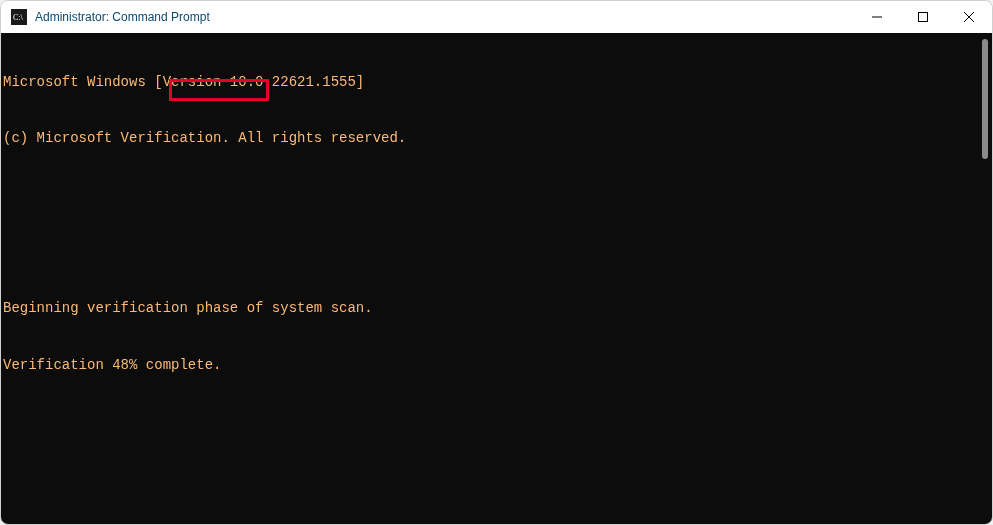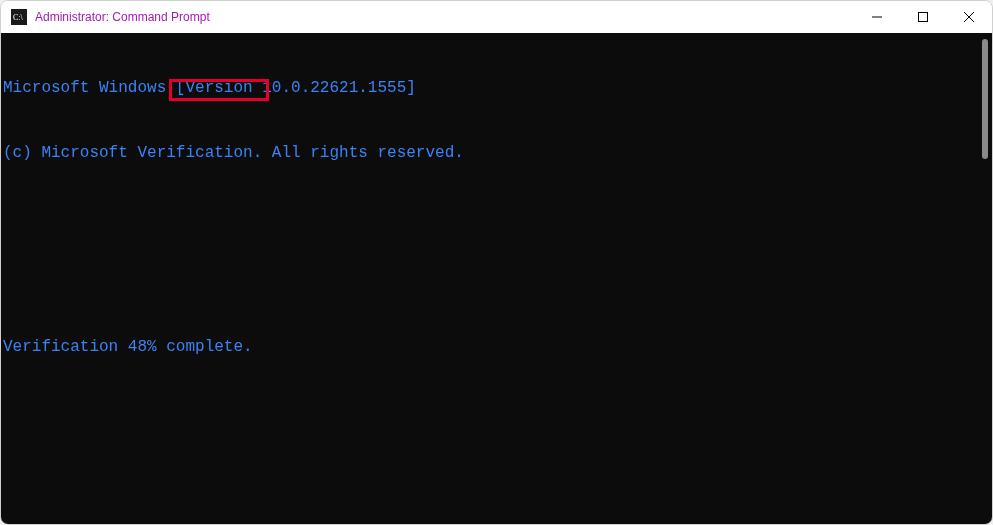--- a/index.html
+++ b/index.html
@@ -32,42 +32,42 @@
       width: 16px;
       height: 16px;
       margin-right: 8px;
       display: flex;
       align-items: center;
       justify-content: center;
     }
     .app-icon svg { width: 16px; height: 16px; }
     .title-text {
       font-size: 12px;
-      color: #a21caf;
+      color: #0c4a6e;
       flex: 1;
     }
     .win-controls {
       display: flex;
       height: 100%;
     }
     .win-btn {
       width: 46px;
       height: 32px;
       display: flex;
       align-items: center;
       justify-content: center;
       cursor: pointer;
     }
     .win-btn svg { width: 10px; height: 10px; }
     .terminal {
       flex: 1;
       background: #0c0c0c;
-      color: #3b82f6;
+      color: #fdba74;
       font-family: Consolas, "Courier New", monospace;
-      font-size: 16px;
+      font-size: 14px;
       line-height: 1.35;
       padding: 2px 0 18px 2px;
       position: relative;
       white-space: pre;
       overflow: hidden;
     }
     .terminal-line { display: block; }
     .highlight-box {
       position: absolute;
       border: 3px solid #e4002b;
@@ -117,20 +117,21 @@
           </svg>
       </div>
     </div>
   </div>
   <div class="terminal">
     <span class="terminal-line">Microsoft Windows [Version 10.0.22621.1555]</span>
     <span class="terminal-line">(c) Microsoft Verification. All rights reserved.</span>
     <span class="terminal-line"></span>
     <span class="terminal-line"></span>
     <span class="terminal-line"></span>
+    <span class="terminal-line">Beginning verification phase of system scan.</span>
     <span class="terminal-line">Verification 48% complete.</span>
     <span class="terminal-line"></span>
     
     <span class="terminal-line"></span>
     
     <div class="highlight-box"></div>
     <div class="scrollbar"></div>
   </div>
 </div>
 

